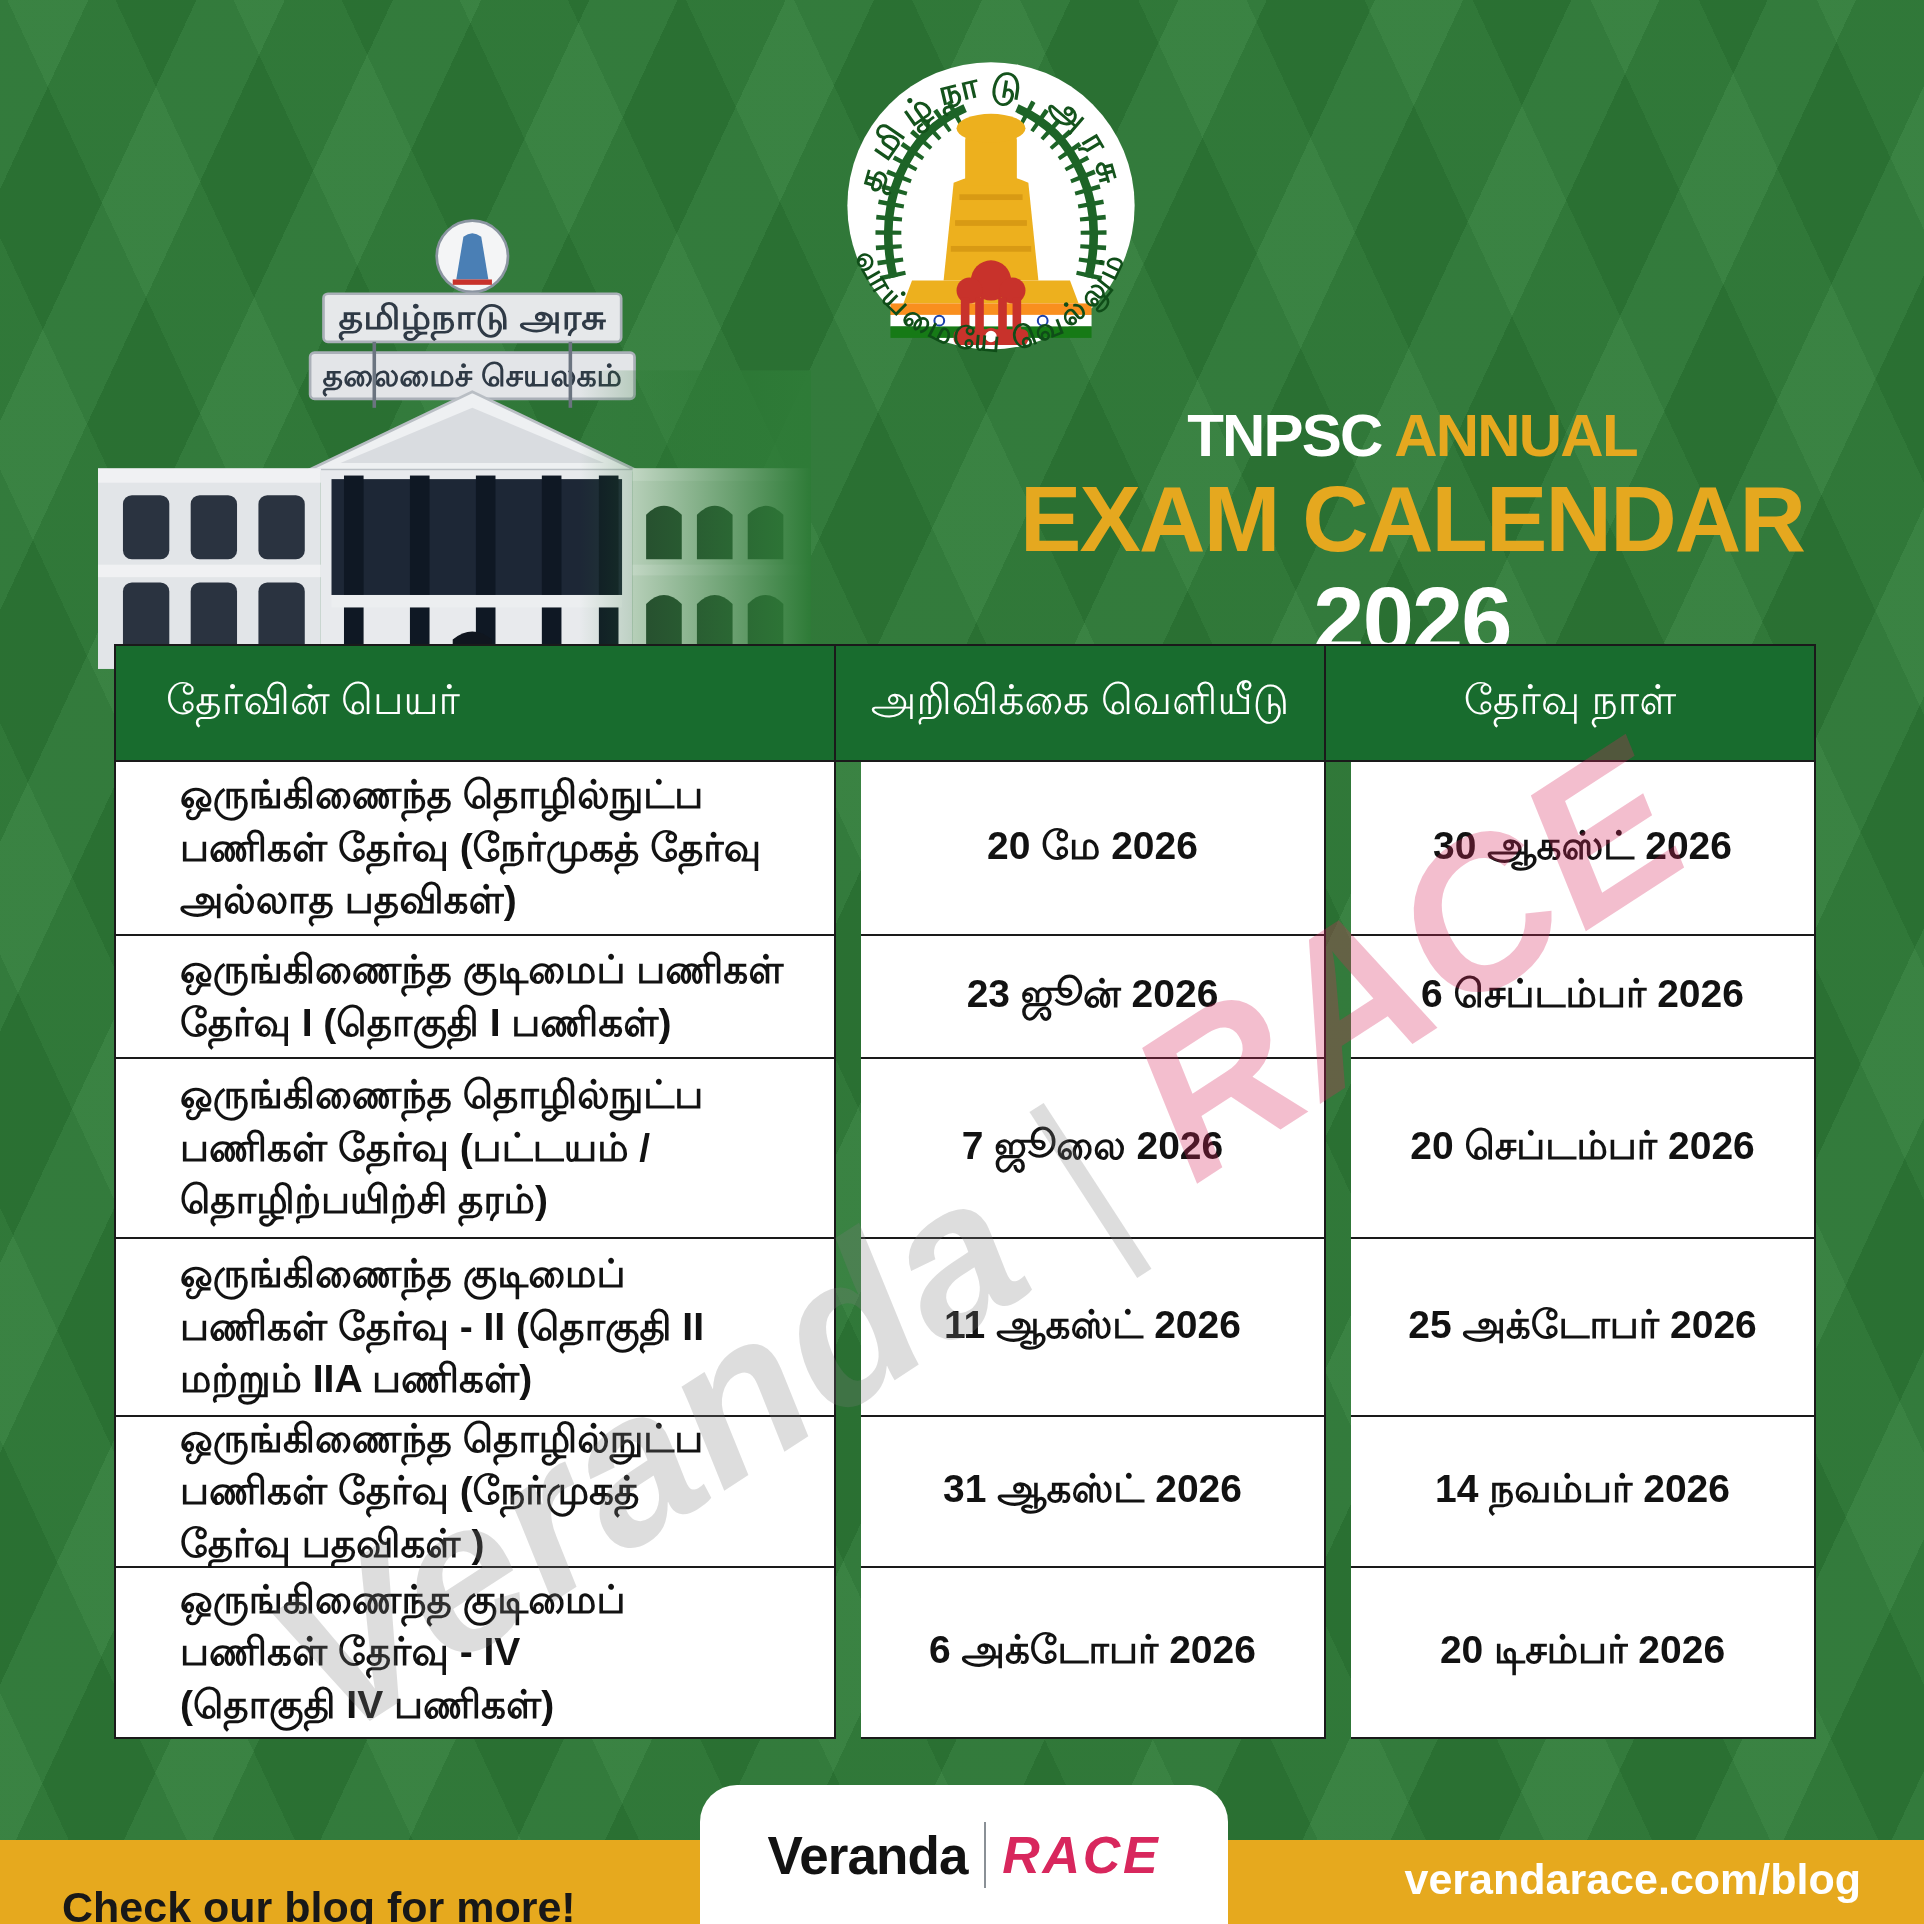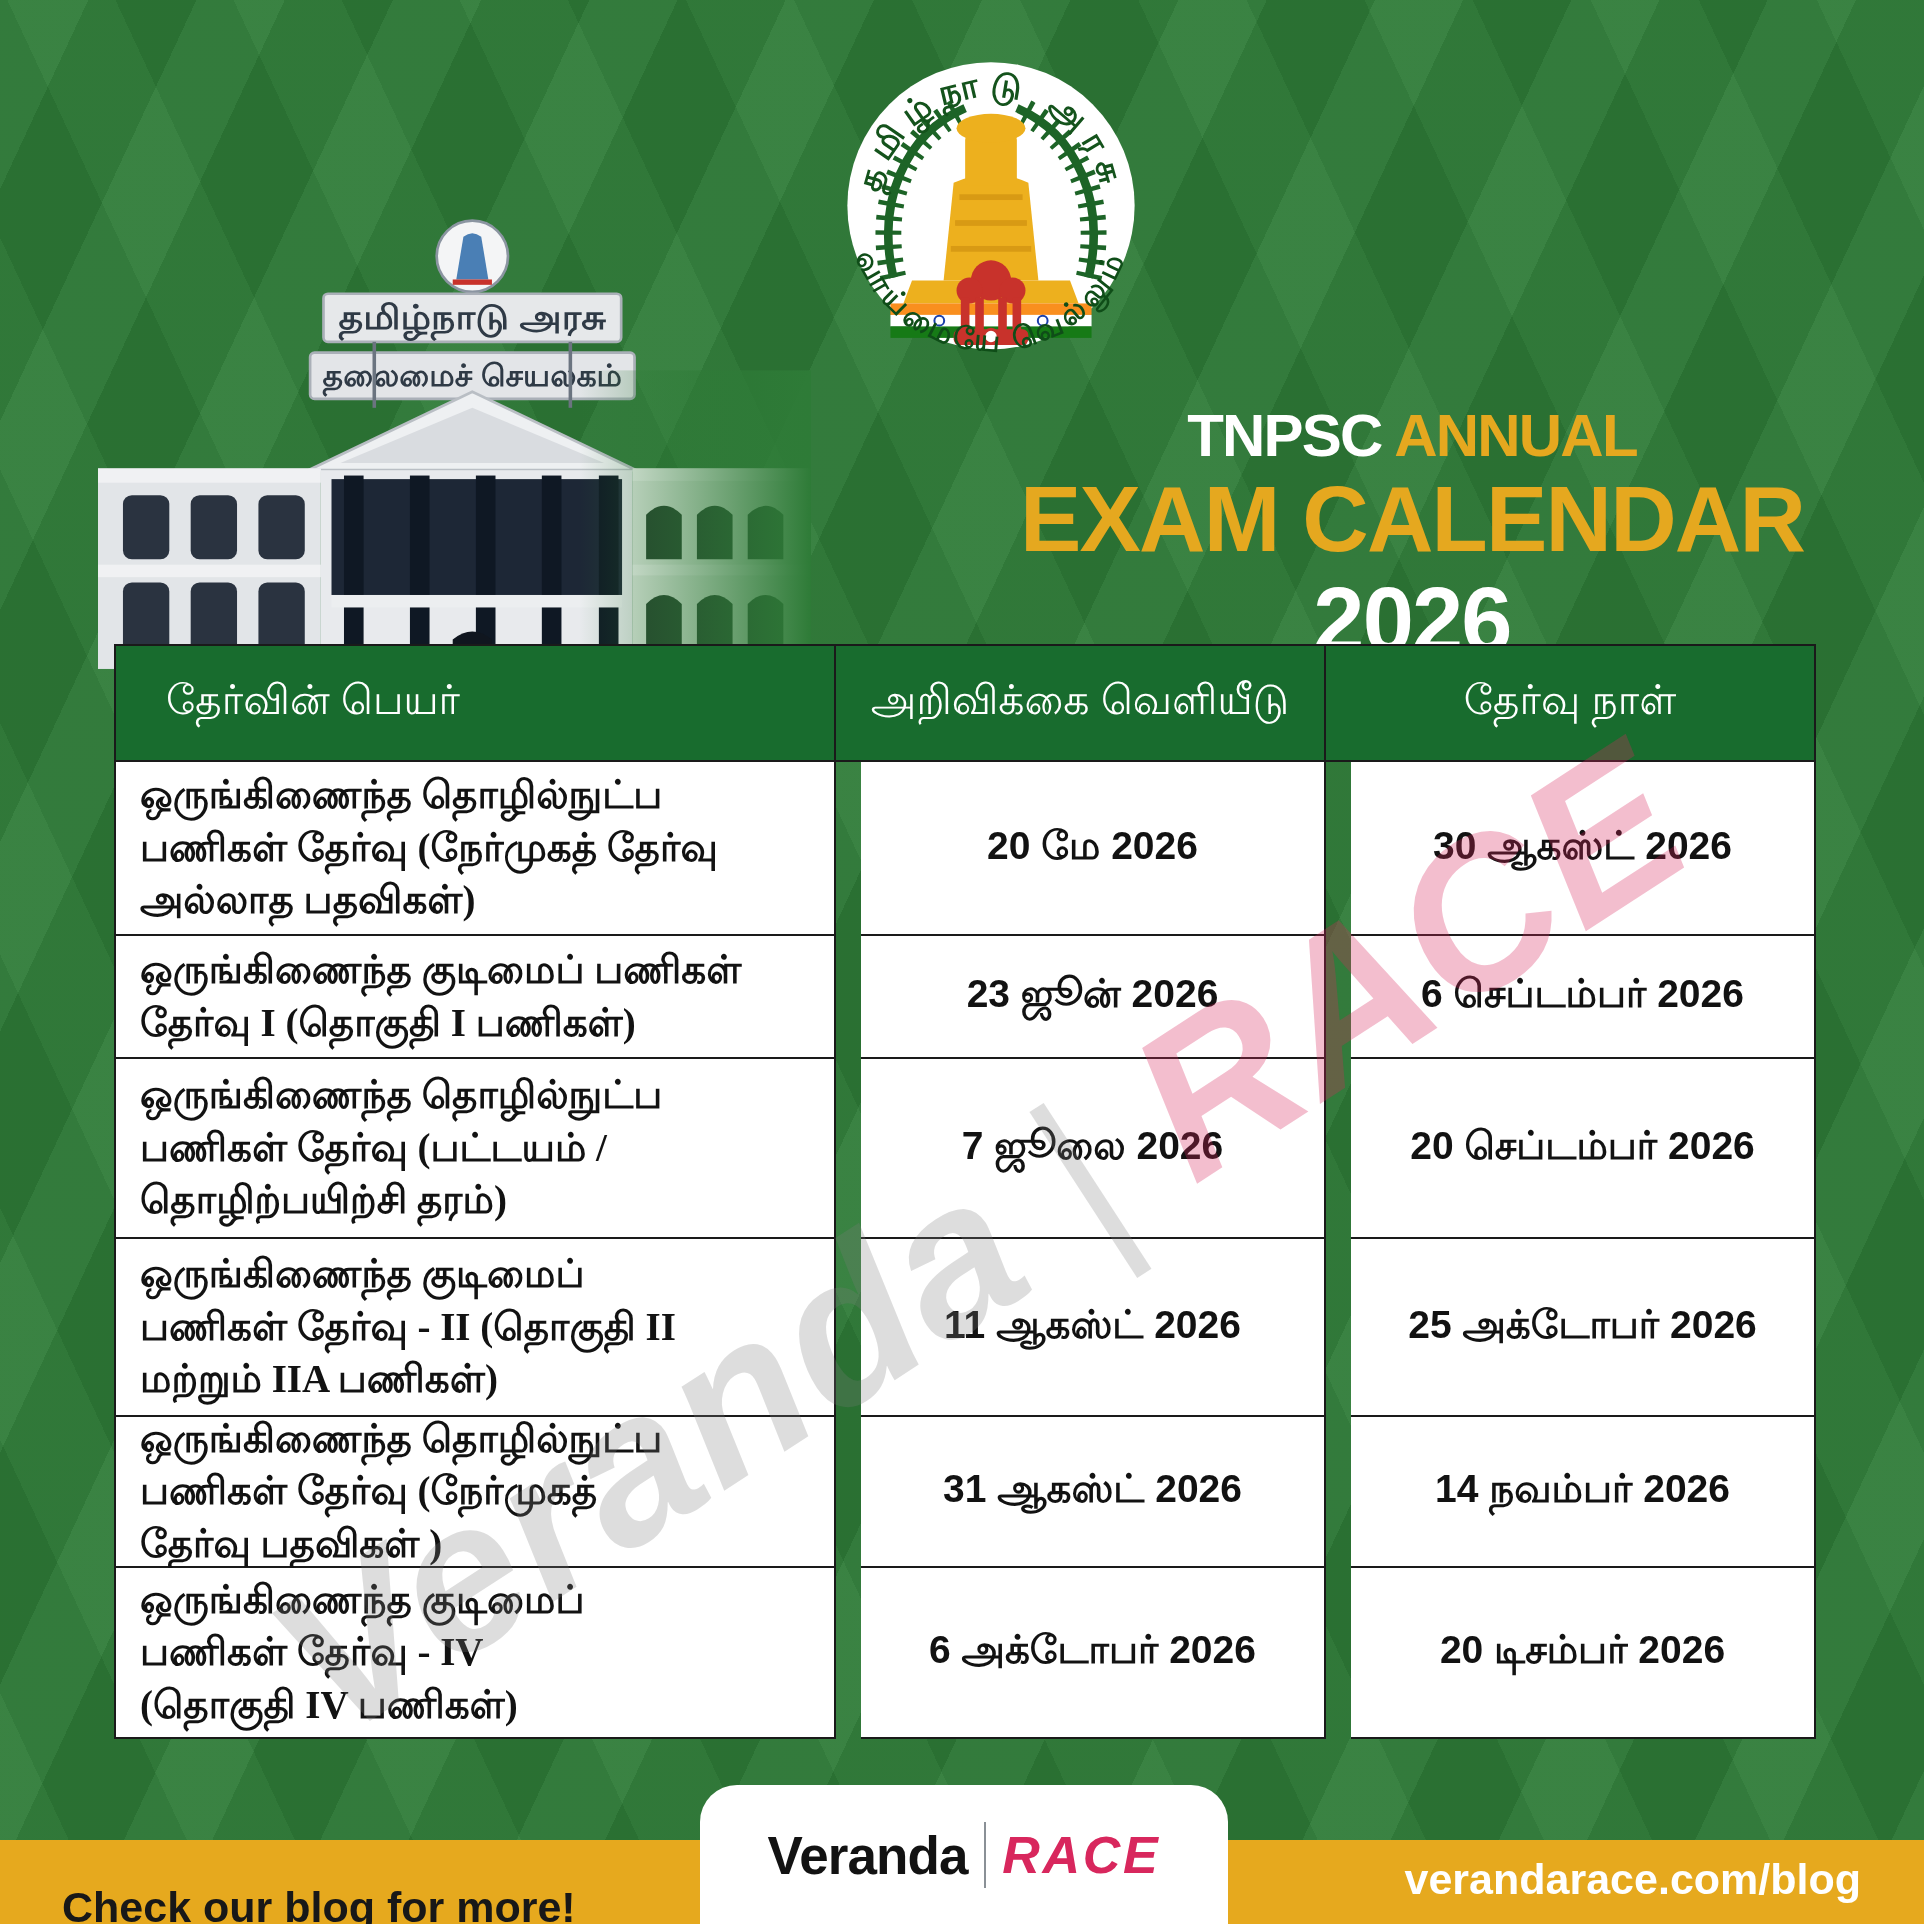--- a/index.html
+++ b/index.html
@@ -25,21 +25,21 @@
   .cal-table{position:absolute;left:114px;top:644px;width:1700px;z-index:2;
     display:grid;grid-template-columns:720px 490px 490px;
     grid-template-rows:116px 174px 123px 180px 178px 151px 171px;
     border-top:2.7px solid #1a1a1a;border-left:2.7px solid #1a1a1a;}
   .cell{border-right:2.7px solid #1a1a1a;border-bottom:2.7px solid #1a1a1a;
     display:flex;align-items:center;background:#ffffff;}
   .hcell{background:#186c2e;color:#ffffff;font-weight:normal;font-size:41px;}
   .hcell.c1{padding-left:50px;}
   .hcell.c2,.hcell.c3{justify-content:center;text-align:center;}
   .bcell{color:#121212;font-weight:bold;font-size:39px;}
-  .bcell.c1{padding-left:24px;padding-right:18px;white-space:pre-line;line-height:1.35;font-family:Liberation Serif, serif;}
+  .bcell.c1{padding-left:64px;padding-right:18px;white-space:pre-line;line-height:1.35;}
   .bcell.c2,.bcell.c3{justify-content:center;text-align:left;margin-left:25px;}
   
   .watermark{position:absolute;left:980px;top:1239px;z-index:3;pointer-events:none;
     transform:translate(-50%,-50%) rotate(-33deg);white-space:nowrap;
     font-size:209px;font-weight:700;font-style:italic;letter-spacing:3.6px;}
   .watermark .wm1{color:rgba(125,125,125,0.26);}
   .watermark .wmd{color:rgba(125,125,125,0.26);font-weight:400;}
   .watermark .wm2{color:rgba(214,39,94,0.30);}
   
   .footer-band{position:absolute;left:0;top:1840px;width:1925px;height:85px;

